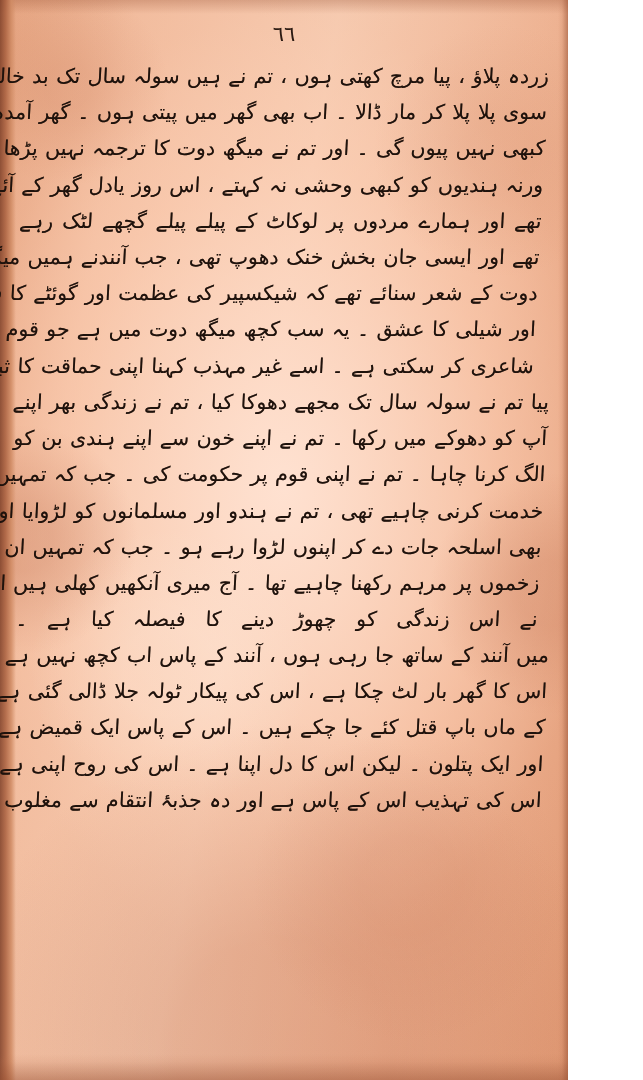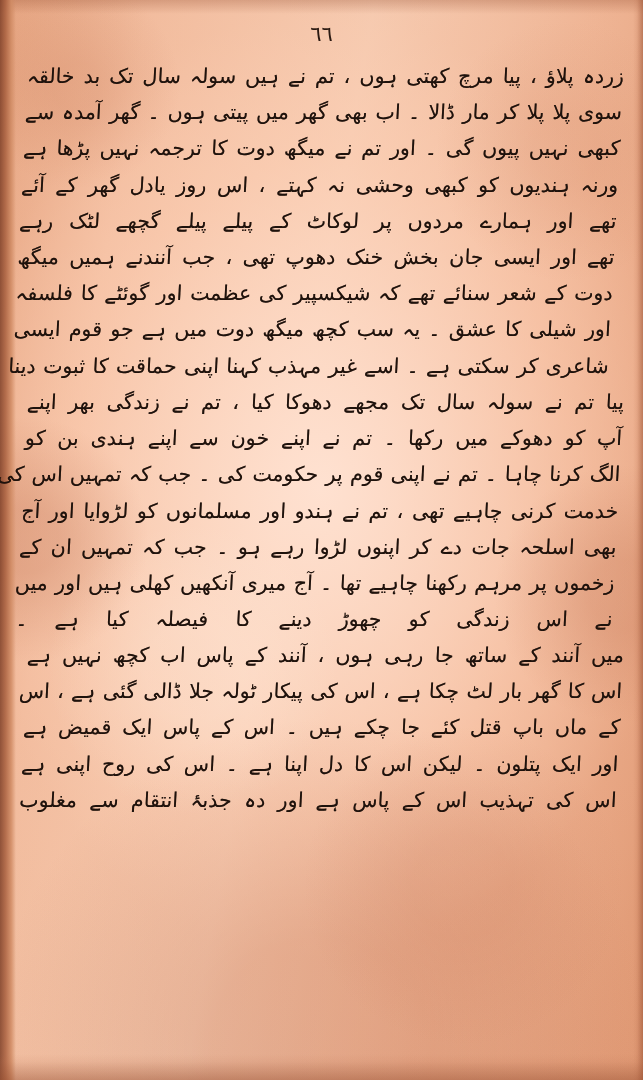--- a/index.html
+++ b/index.html
@@ -5,21 +5,21 @@
   html, body {
     margin: 0;
     padding: 0;
     background: #ffffff;
   }
   body {
     font-family: "DejaVu Sans", sans-serif;
   }
   .page {
     position: relative;
-    width: 643px;
+    width: 568px;
     height: 1080px;
     overflow: hidden;
     background: #f0b99c;
     background-image:
       radial-gradient(ellipse 70% 55% at 50% 45%, rgba(255,226,210,0.95) 0%, rgba(249,199,172,0.55) 55%, rgba(232,166,135,0.25) 80%, rgba(214,142,110,0.15) 100%),
       linear-gradient(100deg, #e8a884 0%, #f6c4a6 18%, #fbd6bd 45%, #f3bb9b 72%, #e19a74 100%);
   }
   
   .grain {
     position: absolute;

